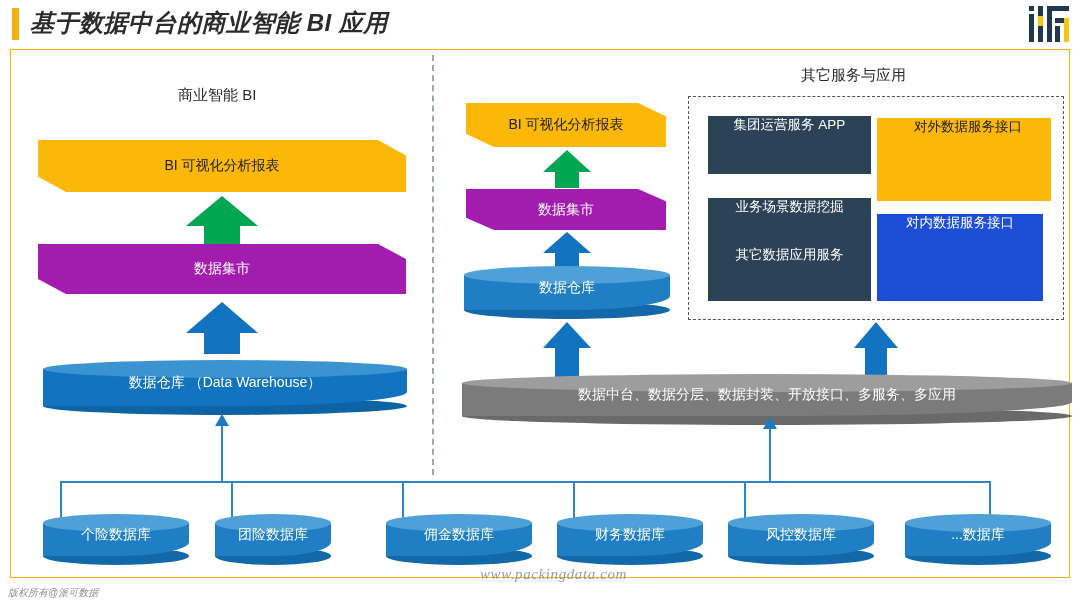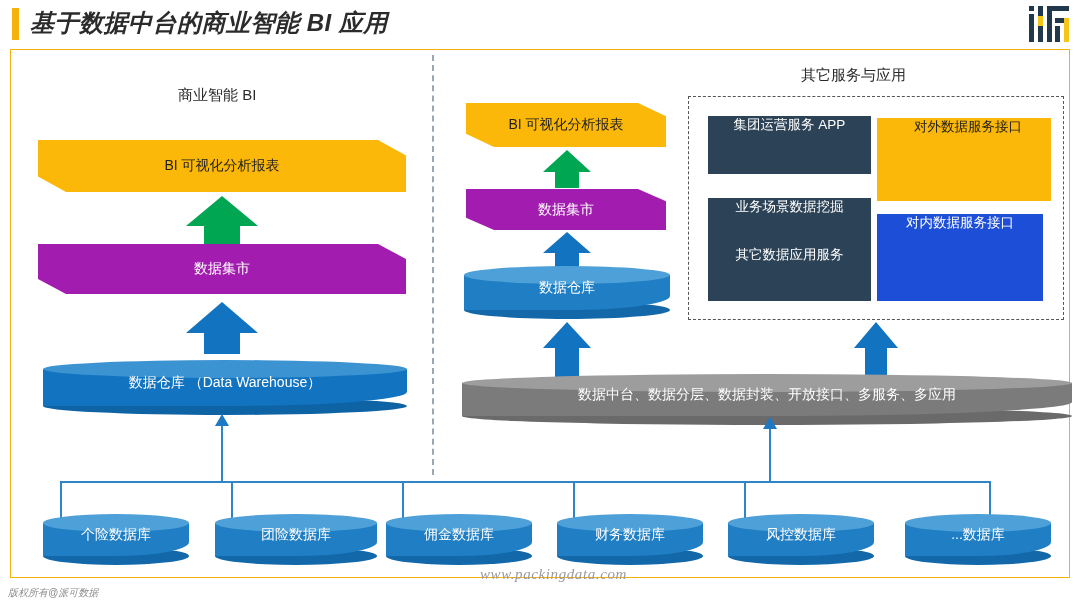--- a/index.html
+++ b/index.html
@@ -219,21 +219,21 @@
         <polygon points="7,0 14,12 0,12" fill="#1D79C4"></polygon>
       </svg>
   </div>
 
   <div class="cyl cyl-blue2" style="left:43px;top:514px;width:146px;height:42px;">
     <div class="bot"></div>
     <div class="body"></div>
     <div class="top"></div>
     <div class="label">个险数据库</div>
   </div>
-  <div class="cyl cyl-blue2" style="left:215px;top:514px;width:162px;height:42px;">
+  <div class="cyl cyl-blue2" style="left:215px;top:514px;width:116px;height:42px;">
     <div class="bot"></div>
     <div class="body"></div>
     <div class="top"></div>
     <div class="label">团险数据库</div>
   </div>
   <div class="cyl cyl-blue2" style="left:386px;top:514px;width:146px;height:42px;">
     <div class="bot"></div>
     <div class="body"></div>
     <div class="top"></div>
     <div class="label">佣金数据库</div>

